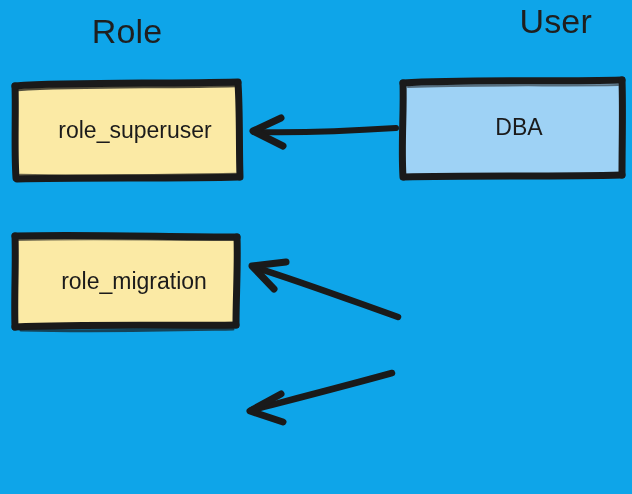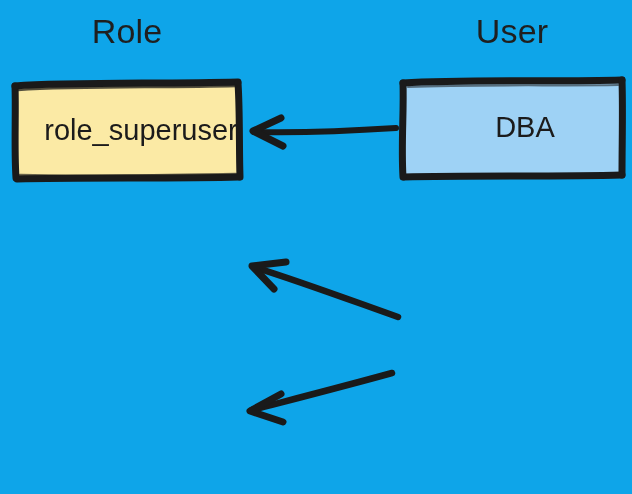--- a/index.html
+++ b/index.html
@@ -22,41 +22,41 @@
     position: absolute;
     font-size: 34px;
     line-height: 34px;
     color: #1f1f1f;
     letter-spacing: 0.2px;
     white-space: nowrap;
     text-align: center;
     font-weight: 400;
   }
   #header-role  { left: 47px;  top: 14px; width: 160px; }
-  #header-user  { left: 432px; top: 14px; width: 160px; }
+  #header-user  { left: 432px; top: 4px; width: 160px; text-align: right; }
 
   .node {
     position: absolute;
   }
   .node svg {
     position: absolute;
     left: 0;
     top: 0;
     overflow: visible;
   }
   .node-label {
     position: absolute;
-    left: 14px;
+    left: 8px;
     top: 0;
     width: 100%;
     height: 100%;
     display: flex;
     align-items: center;
     justify-content: center;
-    font-size: 29px;
+    font-size: 23px;
     color: #1b1b1b;
     white-space: nowrap;
     pointer-events: none;
   }
 
   #node-role-superuser { left: 10px;  top: 78px;  width: 234px; height: 104px; }
   #node-role-migration { left: 9px;   top: 230px; width: 234px; height: 102px; }
   #node-role-rw        { left: 6px;   top: 384px; width: 232px; height: 104px; }
   #node-user-dba       { left: 396px; top: 74px;  width: 230px; height: 106px; text-decoration: underline; }
   #node-user-app       { left: 396px; top: 286px; width: 230px; height: 106px; }
@@ -85,20 +85,32 @@
       <path d="M5,8 C60,4 150,6 228,4" fill="none" stroke="#1a1a1a" stroke-width="7" stroke-linecap="round"></path>
       <path d="M228,5 C230,35 229,70 230,99" fill="none" stroke="#1a1a1a" stroke-width="7" stroke-linecap="round"></path>
       <path d="M229,99 C165,101 70,99 7,101" fill="none" stroke="#1a1a1a" stroke-width="7" stroke-linecap="round"></path>
       <path d="M6,100 C4,70 6,36 5,8" fill="none" stroke="#1a1a1a" stroke-width="7" stroke-linecap="round"></path>
       <path d="M8,12 C70,8 150,10 226,8" fill="none" stroke="#1a1a1a" stroke-width="2.5" stroke-linecap="round" opacity="0.75"></path>
       <path d="M10,97 C80,99 160,97 226,96" fill="none" stroke="#1a1a1a" stroke-width="2.5" stroke-linecap="round" opacity="0.65"></path>
     </svg>
     <div class="node-label">role_superuser</div>
   </div>
 
+  <div class="node" id="node-role-migration">
+    <svg width="234" height="102" viewBox="0 0 234 102">
+      <path d="M7,6 L227,8 L226,94 L6,97 Z" fill="#fbeaa5" stroke="none"></path>
+      <path d="M6,6 C70,4 160,7 228,7" fill="none" stroke="#1a1a1a" stroke-width="7" stroke-linecap="round"></path>
+      <path d="M228,7 C229,36 227,66 227,95" fill="none" stroke="#1a1a1a" stroke-width="7" stroke-linecap="round"></path>
+      <path d="M227,95 C160,96 75,94 6,97" fill="none" stroke="#1a1a1a" stroke-width="7" stroke-linecap="round"></path>
+      <path d="M6,97 C5,66 7,36 6,6" fill="none" stroke="#1a1a1a" stroke-width="7" stroke-linecap="round"></path>
+      <path d="M12,100 C90,102 170,100 224,99" fill="none" stroke="#1a1a1a" stroke-width="3" stroke-linecap="round" opacity="0.7"></path>
+      <path d="M9,10 C80,8 160,10 225,10" fill="none" stroke="#1a1a1a" stroke-width="2.2" stroke-linecap="round" opacity="0.6"></path>
+    </svg>
+    <div class="node-label">role_migration</div>
+  </div>
 
 
   <div class="node" id="node-user-dba">
     <svg width="230" height="106" viewBox="0 0 230 106">
       <path d="M8,8 L224,6 L226,100 L9,102 Z" fill="#9ed2f5" stroke="none"></path>
       <path d="M7,9 C70,5 160,8 226,6" fill="none" stroke="#1a1a1a" stroke-width="7" stroke-linecap="round"></path>
       <path d="M226,6 C227,36 226,70 226,101" fill="none" stroke="#1a1a1a" stroke-width="7" stroke-linecap="round"></path>
       <path d="M226,101 C160,103 75,101 8,103" fill="none" stroke="#1a1a1a" stroke-width="7" stroke-linecap="round"></path>
       <path d="M7,103 C5,70 8,38 7,9" fill="none" stroke="#1a1a1a" stroke-width="7" stroke-linecap="round"></path>
       <path d="M12,13 C80,10 160,12 222,11" fill="none" stroke="#1a1a1a" stroke-width="2.2" stroke-linecap="round" opacity="0.55"></path>

